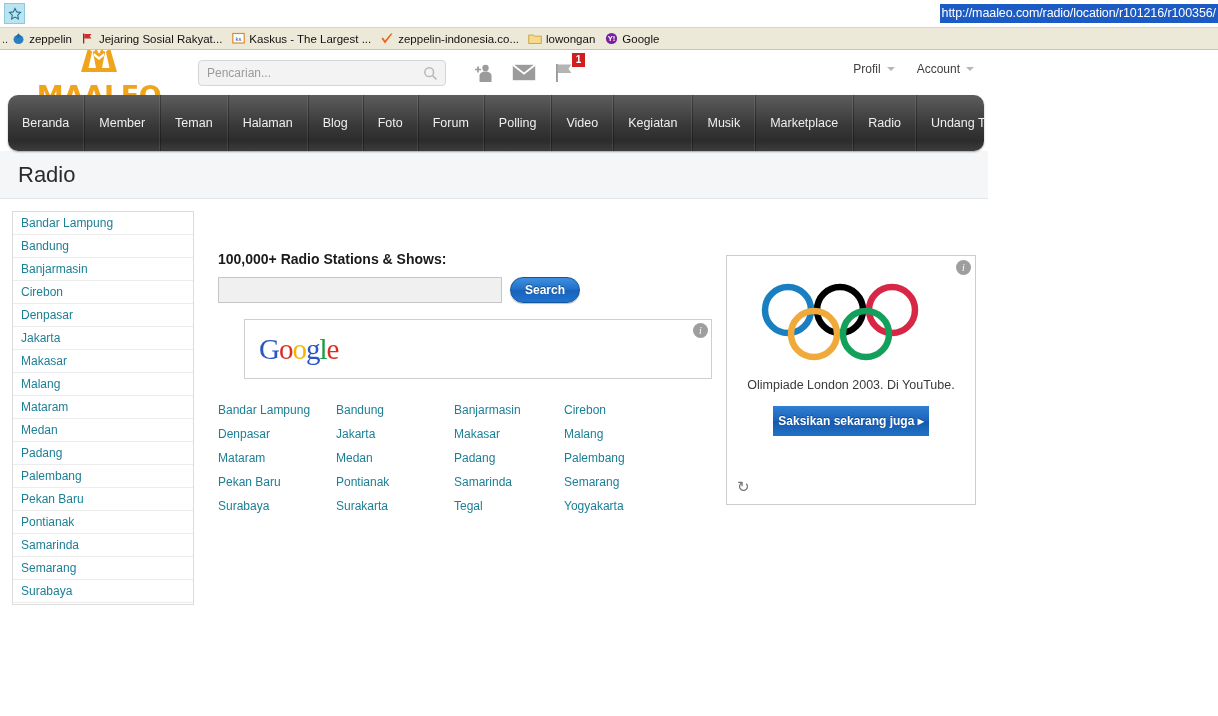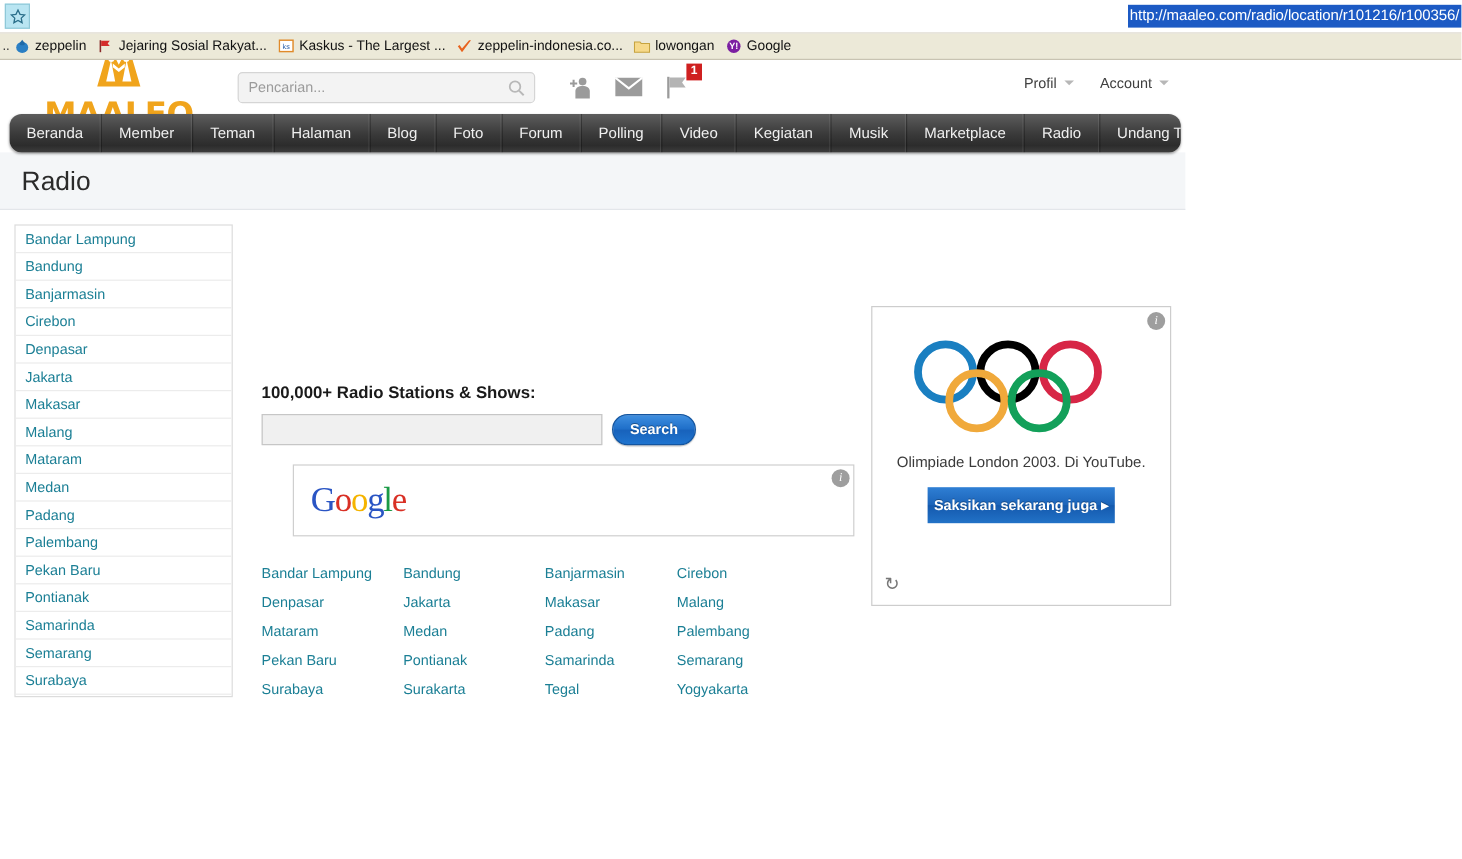--- a/index.html
+++ b/index.html
@@ -130,21 +130,21 @@
   .hdr-menu { display:flex; align-items:center; gap:6px; }
   .caret-down {
     width:0;height:0;border-left:4px solid transparent;border-right:4px solid transparent;
     border-top:4px solid #b7b7b7;
   }
 
   
   #navbar {
     position: relative;
     margin: 0 4px 0 8px;
-    height: 32px;
+    height: 56px;
     border-radius: 10px;
     background: linear-gradient(to bottom, #5d5d5d 0%, #4a4a4a 28%, #3a3a3a 52%, #2c2c2c 82%, #3d3d3d 100%);
     box-shadow: 0 1px 2px rgba(0,0,0,0.35);
     display: flex;
     align-items: stretch;
     overflow: hidden;
   }
   .nav-item {
     display:flex; align-items:center; justify-content:center;
     padding: 0 14px;
@@ -165,21 +165,20 @@
     border-bottom: 1px solid #e3e6ea;
   }
   #page-title { font-size: 22px; color: #2b2b2b; font-weight: normal; }
 
   
   #content-row {
     display: flex;
     padding: 12px 12px 0 12px;
     gap: 12px;
     height: 406px;
-    align-items: flex-end;
   }
 
   
   #sidebar {
     width: 182px;
     background: #ffffff;
     border: 1px solid #dcdcdc;
     flex: 0 0 auto;
     height: 100%;
     overflow: hidden;

